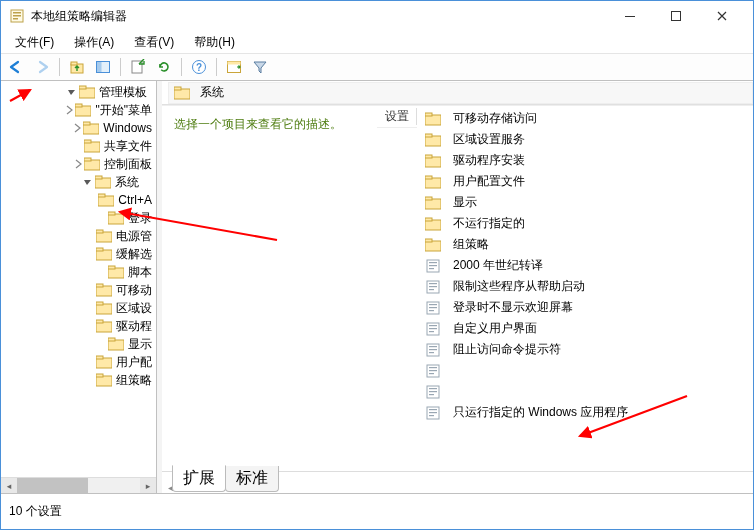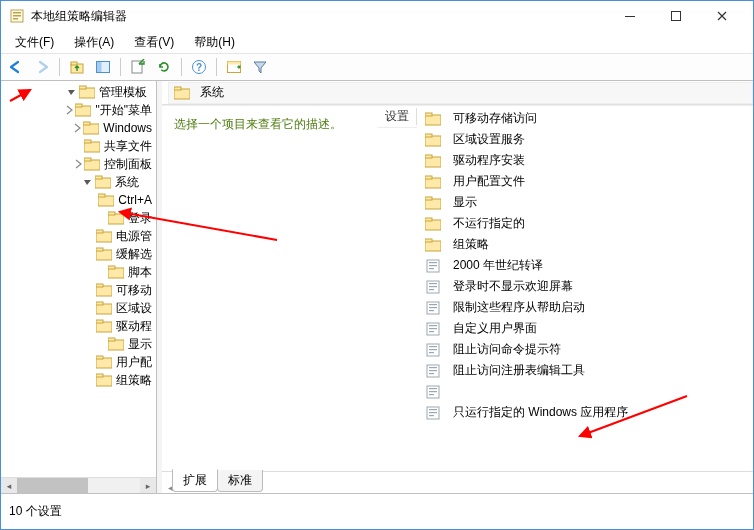--- a/index.html
+++ b/index.html
@@ -39,21 +39,21 @@
   .desc-col { width:215px; padding:10px 12px; color:#4d7c0f; border-right:0; }
   .list-col { flex:1; display:flex; flex-direction:row; min-width:0; }
   .col-header { height:22px; display:flex; align-items:center; padding:0 8px; color:#333; border-bottom:1px solid #eee; position:relative;}
   .col-header::after{content:"";position:absolute;right:0;top:2px;bottom:2px;width:1px;background:#ddd;}
   .list-scroll { flex:1; overflow:hidden; position:relative; }
   .list { padding:2px 0; }
   .list-row { display:flex; align-items:center; height:21px; padding-left:8px; gap:12px; white-space:nowrap; }
   .setting-ico { width:16px; height:16px; display:inline-flex; align-items:center; justify-content:center; }
   
   .tabs-row { height:22px; display:flex; align-items:flex-end; padding:0 6px; border-top:1px solid #ddd; background:#fff; gap:0; }
-  .tab { padding:2px 10px; border:1px solid #bbb; border-top:0; border-bottom-left-radius:4px; border-bottom-right-radius:4px; margin-right:-1px; background:#f4f4f4; font-size:12px; position:relative; top:-1px;}
+  .tab { padding:2px 10px; border:1px solid #bbb; border-top:0; border-bottom-left-radius:4px; border-bottom-right-radius:4px; margin-right:-1px; background:#f4f4f4; font-size:16px; position:relative; top:-1px;}
   .tab.active { background:#fff; border-top:1px solid #fff; z-index:1;}
   
   .statusbar { height:36px; border-top:1px solid #c0c0c0; display:flex; align-items:center; padding:0 8px; background:#fff; }
   
   .arrow-annot { position:absolute; pointer-events:none; }
   svg { display:block; }
 </style>
 </head>
 <body>
 
@@ -477,42 +477,42 @@
                 </div>
                 <div class="list-row">
                   <span class="setting-ico">
                     <svg width="14" height="14">
                       <rect x="1" y="1" width="12" height="12" fill="#fff" stroke="#9aa7b3"></rect>
                       <rect x="3" y="3" width="8" height="1.2" fill="#9aa7b3"></rect>
                       <rect x="3" y="6" width="8" height="1.2" fill="#9aa7b3"></rect>
                       <rect x="3" y="9" width="5" height="1.2" fill="#9aa7b3"></rect>
                     </svg>
                   </span>
+                  <span>限制这些程序从帮助启动</span>
+                </div>
+                <div class="list-row">
+                  <span class="setting-ico">
+                    <svg width="14" height="14">
+                      <rect x="1" y="1" width="12" height="12" fill="#fff" stroke="#9aa7b3"></rect>
+                      <rect x="3" y="3" width="8" height="1.2" fill="#9aa7b3"></rect>
+                      <rect x="3" y="6" width="8" height="1.2" fill="#9aa7b3"></rect>
+                      <rect x="3" y="9" width="5" height="1.2" fill="#9aa7b3"></rect>
+                    </svg>
+                  </span>
                   <span>登录时不显示欢迎屏幕</span>
                 </div>
                 <div class="list-row">
                   <span class="setting-ico">
                     <svg width="14" height="14">
                       <rect x="1" y="1" width="12" height="12" fill="#fff" stroke="#9aa7b3"></rect>
                       <rect x="3" y="3" width="8" height="1.2" fill="#9aa7b3"></rect>
                       <rect x="3" y="6" width="8" height="1.2" fill="#9aa7b3"></rect>
                       <rect x="3" y="9" width="5" height="1.2" fill="#9aa7b3"></rect>
                     </svg>
                   </span>
-                  <span>限制这些程序从帮助启动</span>
-                </div>
-                <div class="list-row">
-                  <span class="setting-ico">
-                    <svg width="14" height="14">
-                      <rect x="1" y="1" width="12" height="12" fill="#fff" stroke="#9aa7b3"></rect>
-                      <rect x="3" y="3" width="8" height="1.2" fill="#9aa7b3"></rect>
-                      <rect x="3" y="6" width="8" height="1.2" fill="#9aa7b3"></rect>
-                      <rect x="3" y="9" width="5" height="1.2" fill="#9aa7b3"></rect>
-                    </svg>
-                  </span>
                   <span>自定义用户界面</span>
                 </div>
                 <div class="list-row">
                   <span class="setting-ico">
                     <svg width="14" height="14">
                       <rect x="1" y="1" width="12" height="12" fill="#fff" stroke="#9aa7b3"></rect>
                       <rect x="3" y="3" width="8" height="1.2" fill="#9aa7b3"></rect>
                       <rect x="3" y="6" width="8" height="1.2" fill="#9aa7b3"></rect>
                       <rect x="3" y="9" width="5" height="1.2" fill="#9aa7b3"></rect>
                     </svg>
@@ -521,21 +521,20 @@
                 </div>
                 <div class="list-row">
                   <span class="setting-ico">
                     <svg width="14" height="14">
                       <rect x="1" y="1" width="12" height="12" fill="#fff" stroke="#9aa7b3"></rect>
                       <rect x="3" y="3" width="8" height="1.2" fill="#9aa7b3"></rect>
                       <rect x="3" y="6" width="8" height="1.2" fill="#9aa7b3"></rect>
                       <rect x="3" y="9" width="5" height="1.2" fill="#9aa7b3"></rect>
                     </svg>
                   </span>
-                  <span>阻止访问注册表编辑工具</span>
                 </div>
                 <div class="list-row">
                   <span class="setting-ico">
                     <svg width="14" height="14">
                       <rect x="1" y="1" width="12" height="12" fill="#fff" stroke="#9aa7b3"></rect>
                       <rect x="3" y="3" width="8" height="1.2" fill="#9aa7b3"></rect>
                       <rect x="3" y="6" width="8" height="1.2" fill="#9aa7b3"></rect>
                       <rect x="3" y="9" width="5" height="1.2" fill="#9aa7b3"></rect>
                     </svg>
                   </span>

